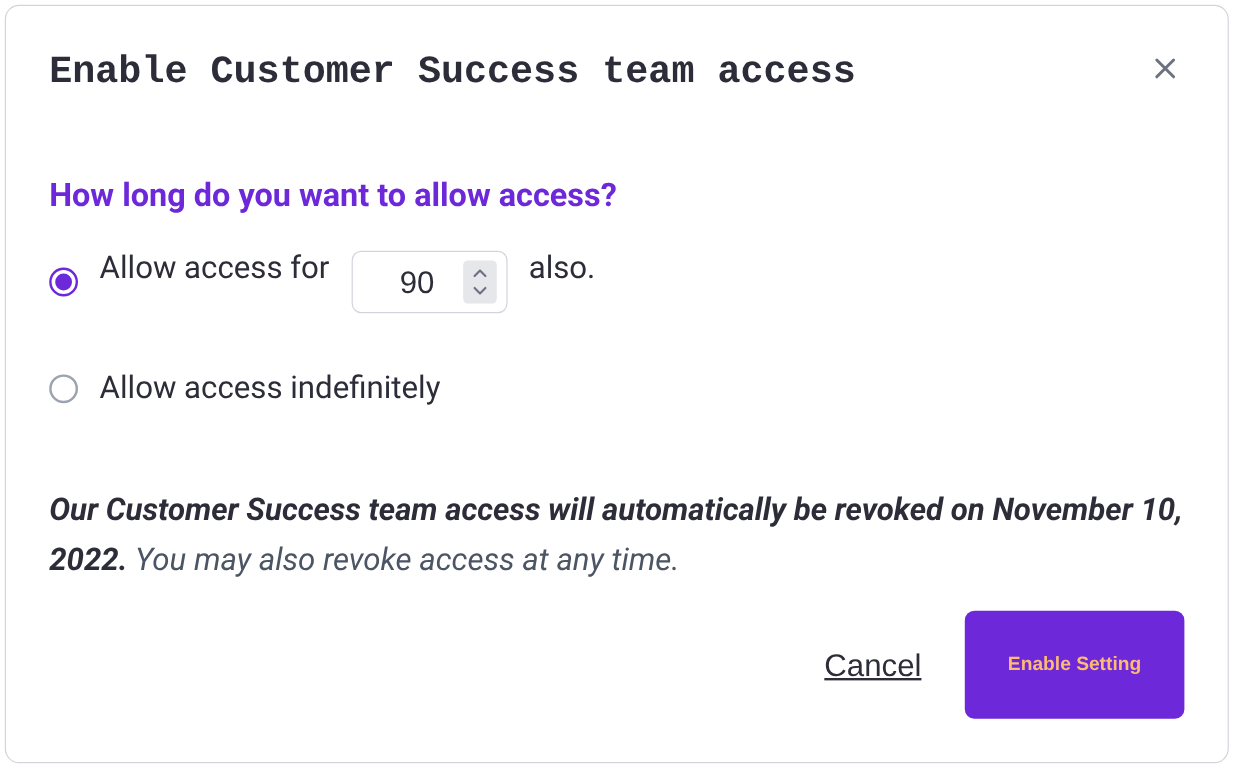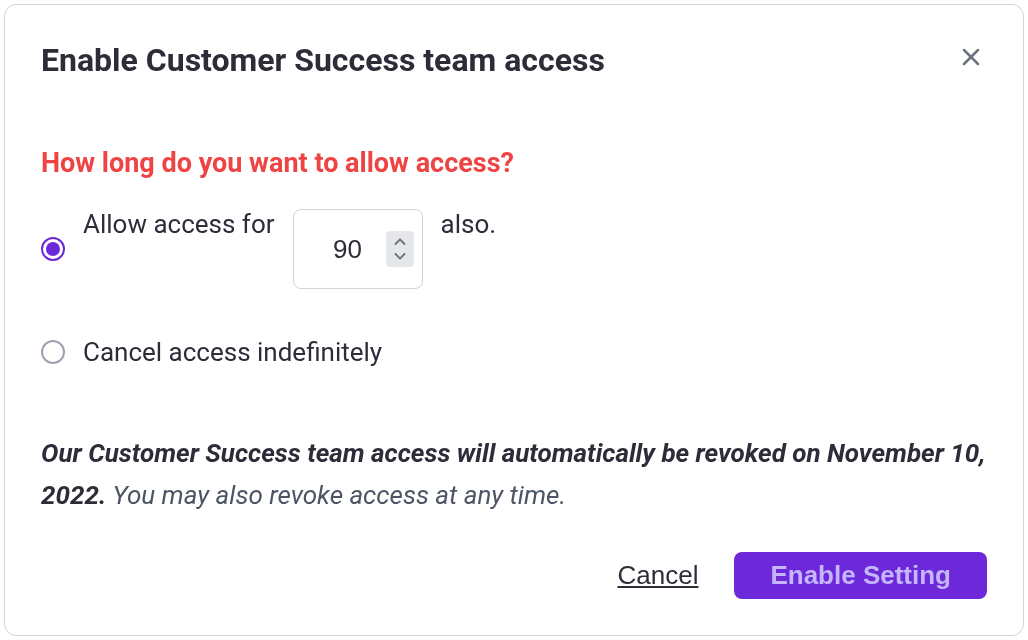--- a/index.html
+++ b/index.html
@@ -29,39 +29,40 @@
     .modal-header {
       display: flex;
       justify-content: space-between;
       align-items: flex-start;
     }
     .modal-title {
       font-size: 32px;
       font-weight: 700;
       color: #2d2d3a;
       line-height: 1.2;
+      font-family: Liberation Mono, monospace;
     }
     .close-btn {
       background: none;
       border: none;
       cursor: pointer;
       color: #6b7280;
       padding: 4px;
       display: flex;
       align-items: center;
       justify-content: center;
     }
     .close-btn svg {
       width: 24px;
       height: 24px;
     }
     .question {
       font-size: 27px;
       font-weight: 700;
-      color: #ef4444;
+      color: #6d28d9;
       margin-top: 68px;
     }
     .options {
       margin-top: 30px;
     }
     .option-row {
       display: flex;
       align-items: center;
       gap: 18px;
       margin-bottom: 48px;
@@ -93,21 +94,21 @@
       display: flex;
       align-items: flex-start;
       gap: 18px;
     }
     .number-input-wrap {
       position: relative;
       display: inline-flex;
       align-items: center;
       border: 1px solid #d1d5db;
       border-radius: 8px;
-      height: 80px;
+      height: 52px;
       padding: 0 8px 0 24px;
     }
     .number-input {
       border: none;
       outline: none;
       font-size: 26px;
       color: #2d2d3a;
       width: 60px;
       text-align: center;
       background: transparent;
@@ -157,26 +158,26 @@
     .cancel-link {
       font-size: 26px;
       color: #2d2d3a;
       text-decoration: underline;
       cursor: pointer;
       background: none;
       border: none;
     }
     .enable-btn {
       background: #6d28d9;
-      color: #c4b5fd;
+      color: #fdba74;
       border: none;
       border-radius: 8px;
-      font-size: 26px;
+      font-size: 16px;
       font-weight: 600;
-      padding: 8px 36px;
+      padding: 36px 36px;
       cursor: pointer;
     }
   </style>
 </head>
 <body>
 
 <div class="modal">
   <div class="modal-header">
     <h1 class="modal-title">Enable Customer Success team access</h1>
     <button class="close-btn">
@@ -209,21 +210,21 @@
             </button>
           </div>
         </div>
         <span>also.</span>
       </div>
     </div>
 
     <div class="option-row">
       <div class="radio"></div>
       <div class="option-label">
-        <span>Cancel access indefinitely</span>
+        <span>Allow access indefinitely</span>
       </div>
     </div>
   </div>
 
   <div class="info-text">
     <span class="bold">Our Customer Success team access will automatically be revoked on November 10, 2022.</span><span> You may also revoke access at any time.</span>
   </div>
 
   <div class="footer">
     <button class="cancel-link">Cancel</button>

